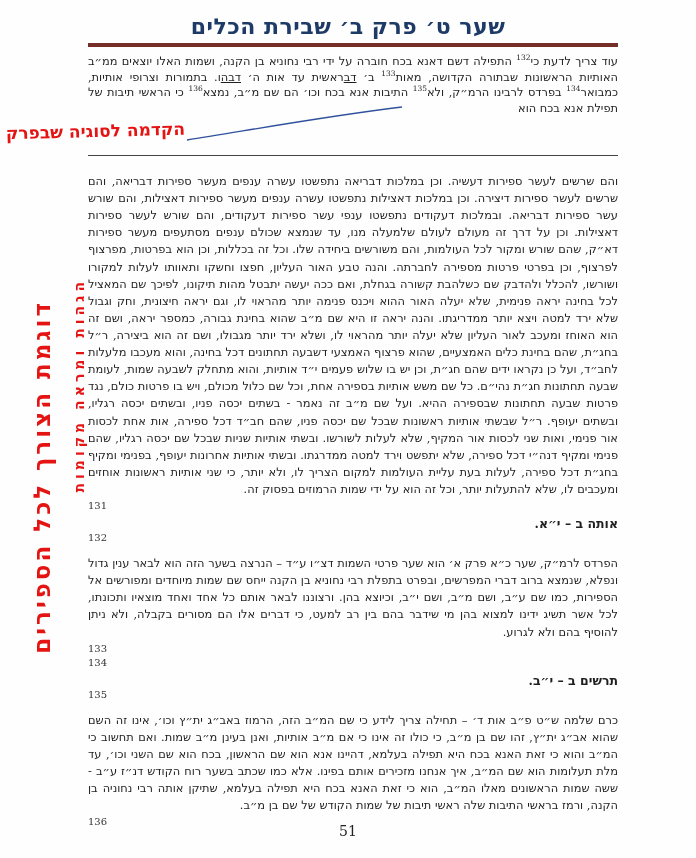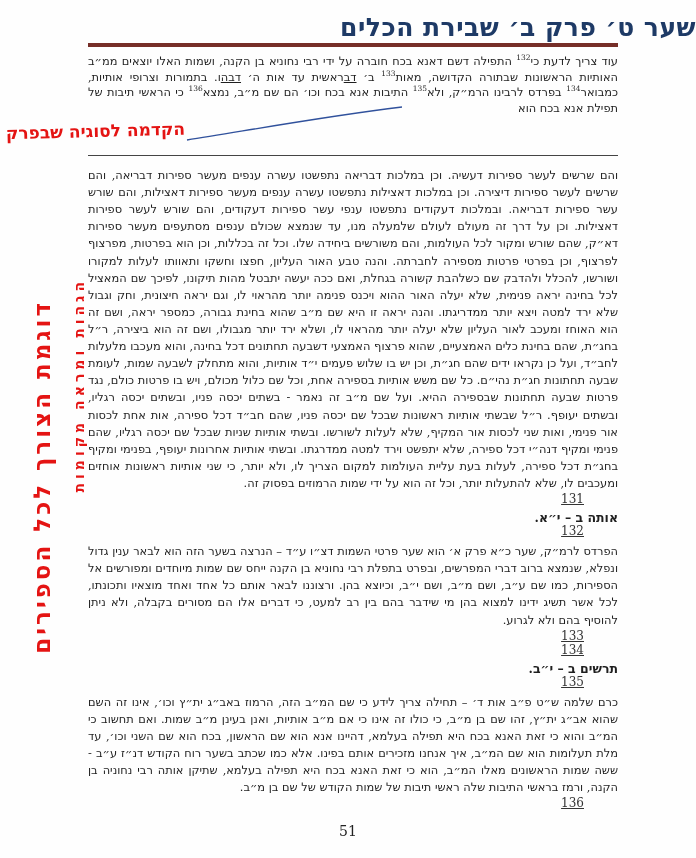--- a/index.html
+++ b/index.html
@@ -8,21 +8,21 @@
     background:#fefefe;
     font-family:"DejaVu Serif","DejaVu Sans",serif;
     color:#1f1f1f;
   }
   .b{font-weight:normal;}
   .u{text-decoration:underline;}
   sup{font-size:7.5px;line-height:0;}
 
   .page-title{
     position:absolute;top:13px;left:0;right:0;
-    text-align:right;font-weight:bold;font-size:25px;
+    text-align:center;font-weight:bold;font-size:22px;
     color:#1e3a66;letter-spacing:.5px;
   }
   .title-rule{
     position:absolute;top:43px;left:88px;width:530px;height:4px;
     background:#762e28;
   }
   .intro{
     position:absolute;top:54px;right:78px;width:530px;
     direction:rtl;text-align:justify;
     font-size:11.4px;line-height:1.37;
@@ -36,26 +36,26 @@
   }
   .fn-separator{
     position:absolute;top:155px;left:88px;width:530px;height:0;
     border-top:1px solid #444;
   }
   .content{
     position:absolute;top:161px;right:78px;width:530px;
     direction:rtl;
   }
   .para{
-    text-align:justify;font-size:11.4px;line-height:1.5;margin:6px 0 2px 0;
+    text-align:justify;font-size:11.4px;line-height:1.5;margin:12px 0 2px 0;
   }
   .fn-num{
-    font-size:12px;line-height:11px;color:#333;
-    text-align:right;padding-left:0;padding-right:34px;
-    margin:1px 0 3px 0;direction:ltr;text-decoration:underline;
+    font-size:10px;line-height:11px;color:#333;
+    text-align:left;padding-left:0;padding-right:34px;
+    margin:1px 0 3px 0;direction:ltr;
   }
   .section-header{
     font-weight:bold;font-size:12.5px;margin:5px 0 1px 0;
   }
   .page-number{
     position:absolute;bottom:19px;left:0;right:0;
     text-align:center;font-size:14px;color:#222;
   }
   .vnote{
     position:absolute;transform-origin:0 0;transform:rotate(-90deg);

